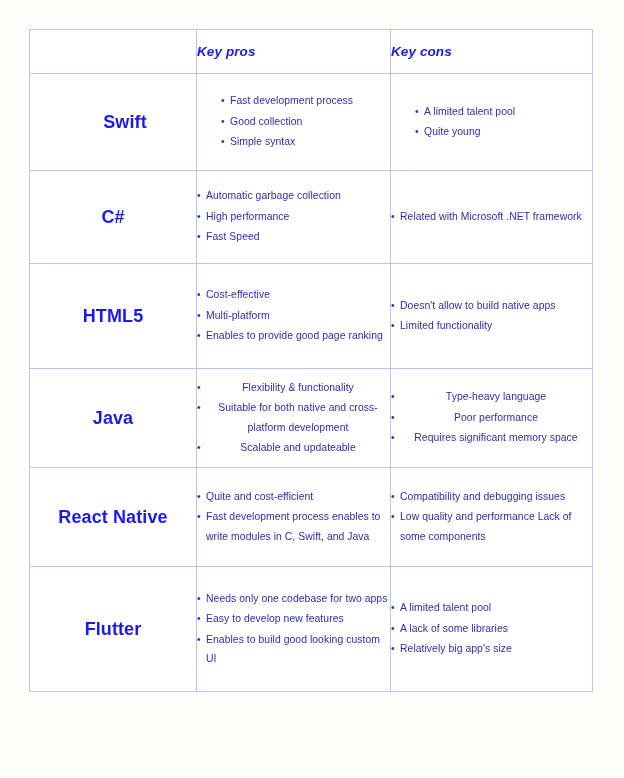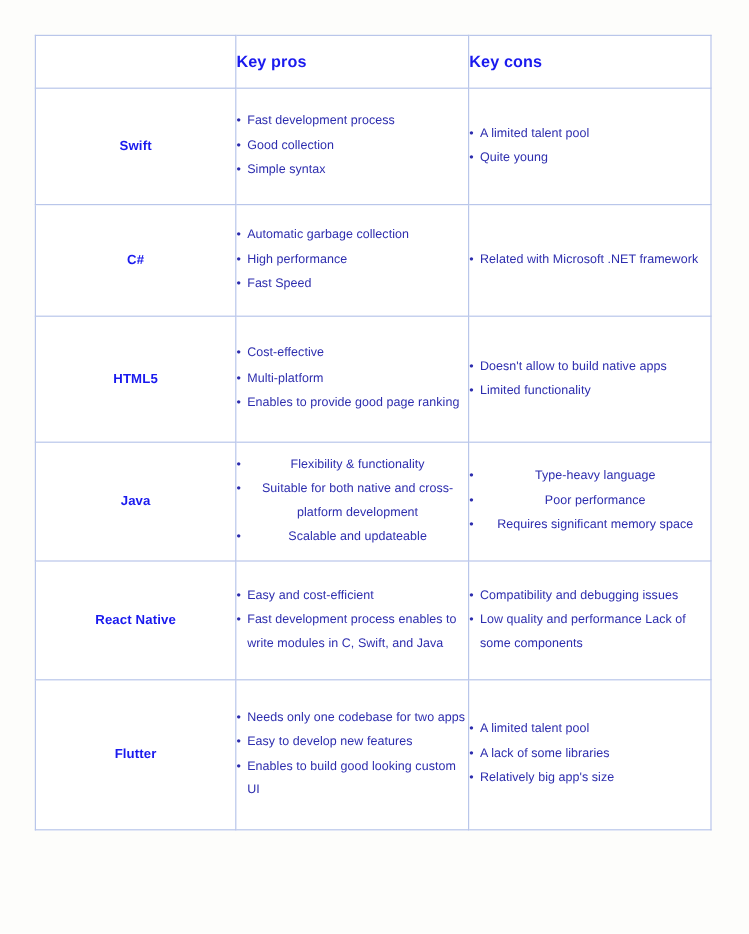--- a/index.html
+++ b/index.html
@@ -39,20 +39,21 @@
     padding: 0;
     background: #ffffff;
   }
 
   
   thead th {
     height: 43px;
     font-size: 13.5px;
     font-weight: bold;
     letter-spacing: 0.1px;
+    font-style: italic;
   }
   th.head-lang {
     background: #1a1aee;
     color: #ffffff;
     text-align: left;
     padding-left: 19px;
     font-weight: normal;
     font-size: 14px;
   }
   th.head-pros,
@@ -61,21 +62,21 @@
     color: #1a1aee;
     text-align: left;
     padding-left: 20px;
   }
 
   
   td.lang {
     text-align: center;
     color: #1a1aee;
     font-weight: bold;
-    font-size: 11px;
+    font-size: 18px;
     letter-spacing: 0.1px;
   }
 
   
   td.cell-list {
     padding: 12px 10px 12px 18px;
     vertical-align: middle;
   }
   td.cell-cons {
     padding-left: 20px;
@@ -99,21 +100,21 @@
     content: "\2022";
     position: absolute;
     left: 0;
     top: 0;
     font-size: 10.4px;
     line-height: 19.5px;
     color: #2d2dae;
   }
 
   
-  tr.r-swift td   { height: 96px; }
+  tr.r-swift td   { height: 96px; padding-left: 24px; }
   tr.r-objc td    { height: 84px; }
   tr.r-csharp td  { height: 92px; }
   tr.r-html5 td   { height: 104px; }
   tr.r-java td    { height: 98px; text-align: center; }
   tr.r-rn td      { height: 98px; }
   tr.r-flutter td { height: 124px; }
 </style>
 </head>
 <body>
 
@@ -199,21 +200,21 @@
               <li>Poor performance</li>
               <li>Requires significant memory space</li>
             </ul>
         </td>
       </tr>
 
       <tr class="r-rn">
         <td class="lang">React Native</td>
         <td class="cell-list">
           <ul class="bullets">
-              <li>Easy and cost-efficient</li>
+              <li>Quite and cost-efficient</li>
               <li>Fast development process enables to write modules in C, Swift, and Java</li>
             </ul>
         </td>
         <td class="cell-list cell-cons">
           <ul class="bullets">
               <li>Compatibility and debugging issues</li>
               <li>Low quality and performance Lack of some components</li>
             </ul>
         </td>
       </tr>

